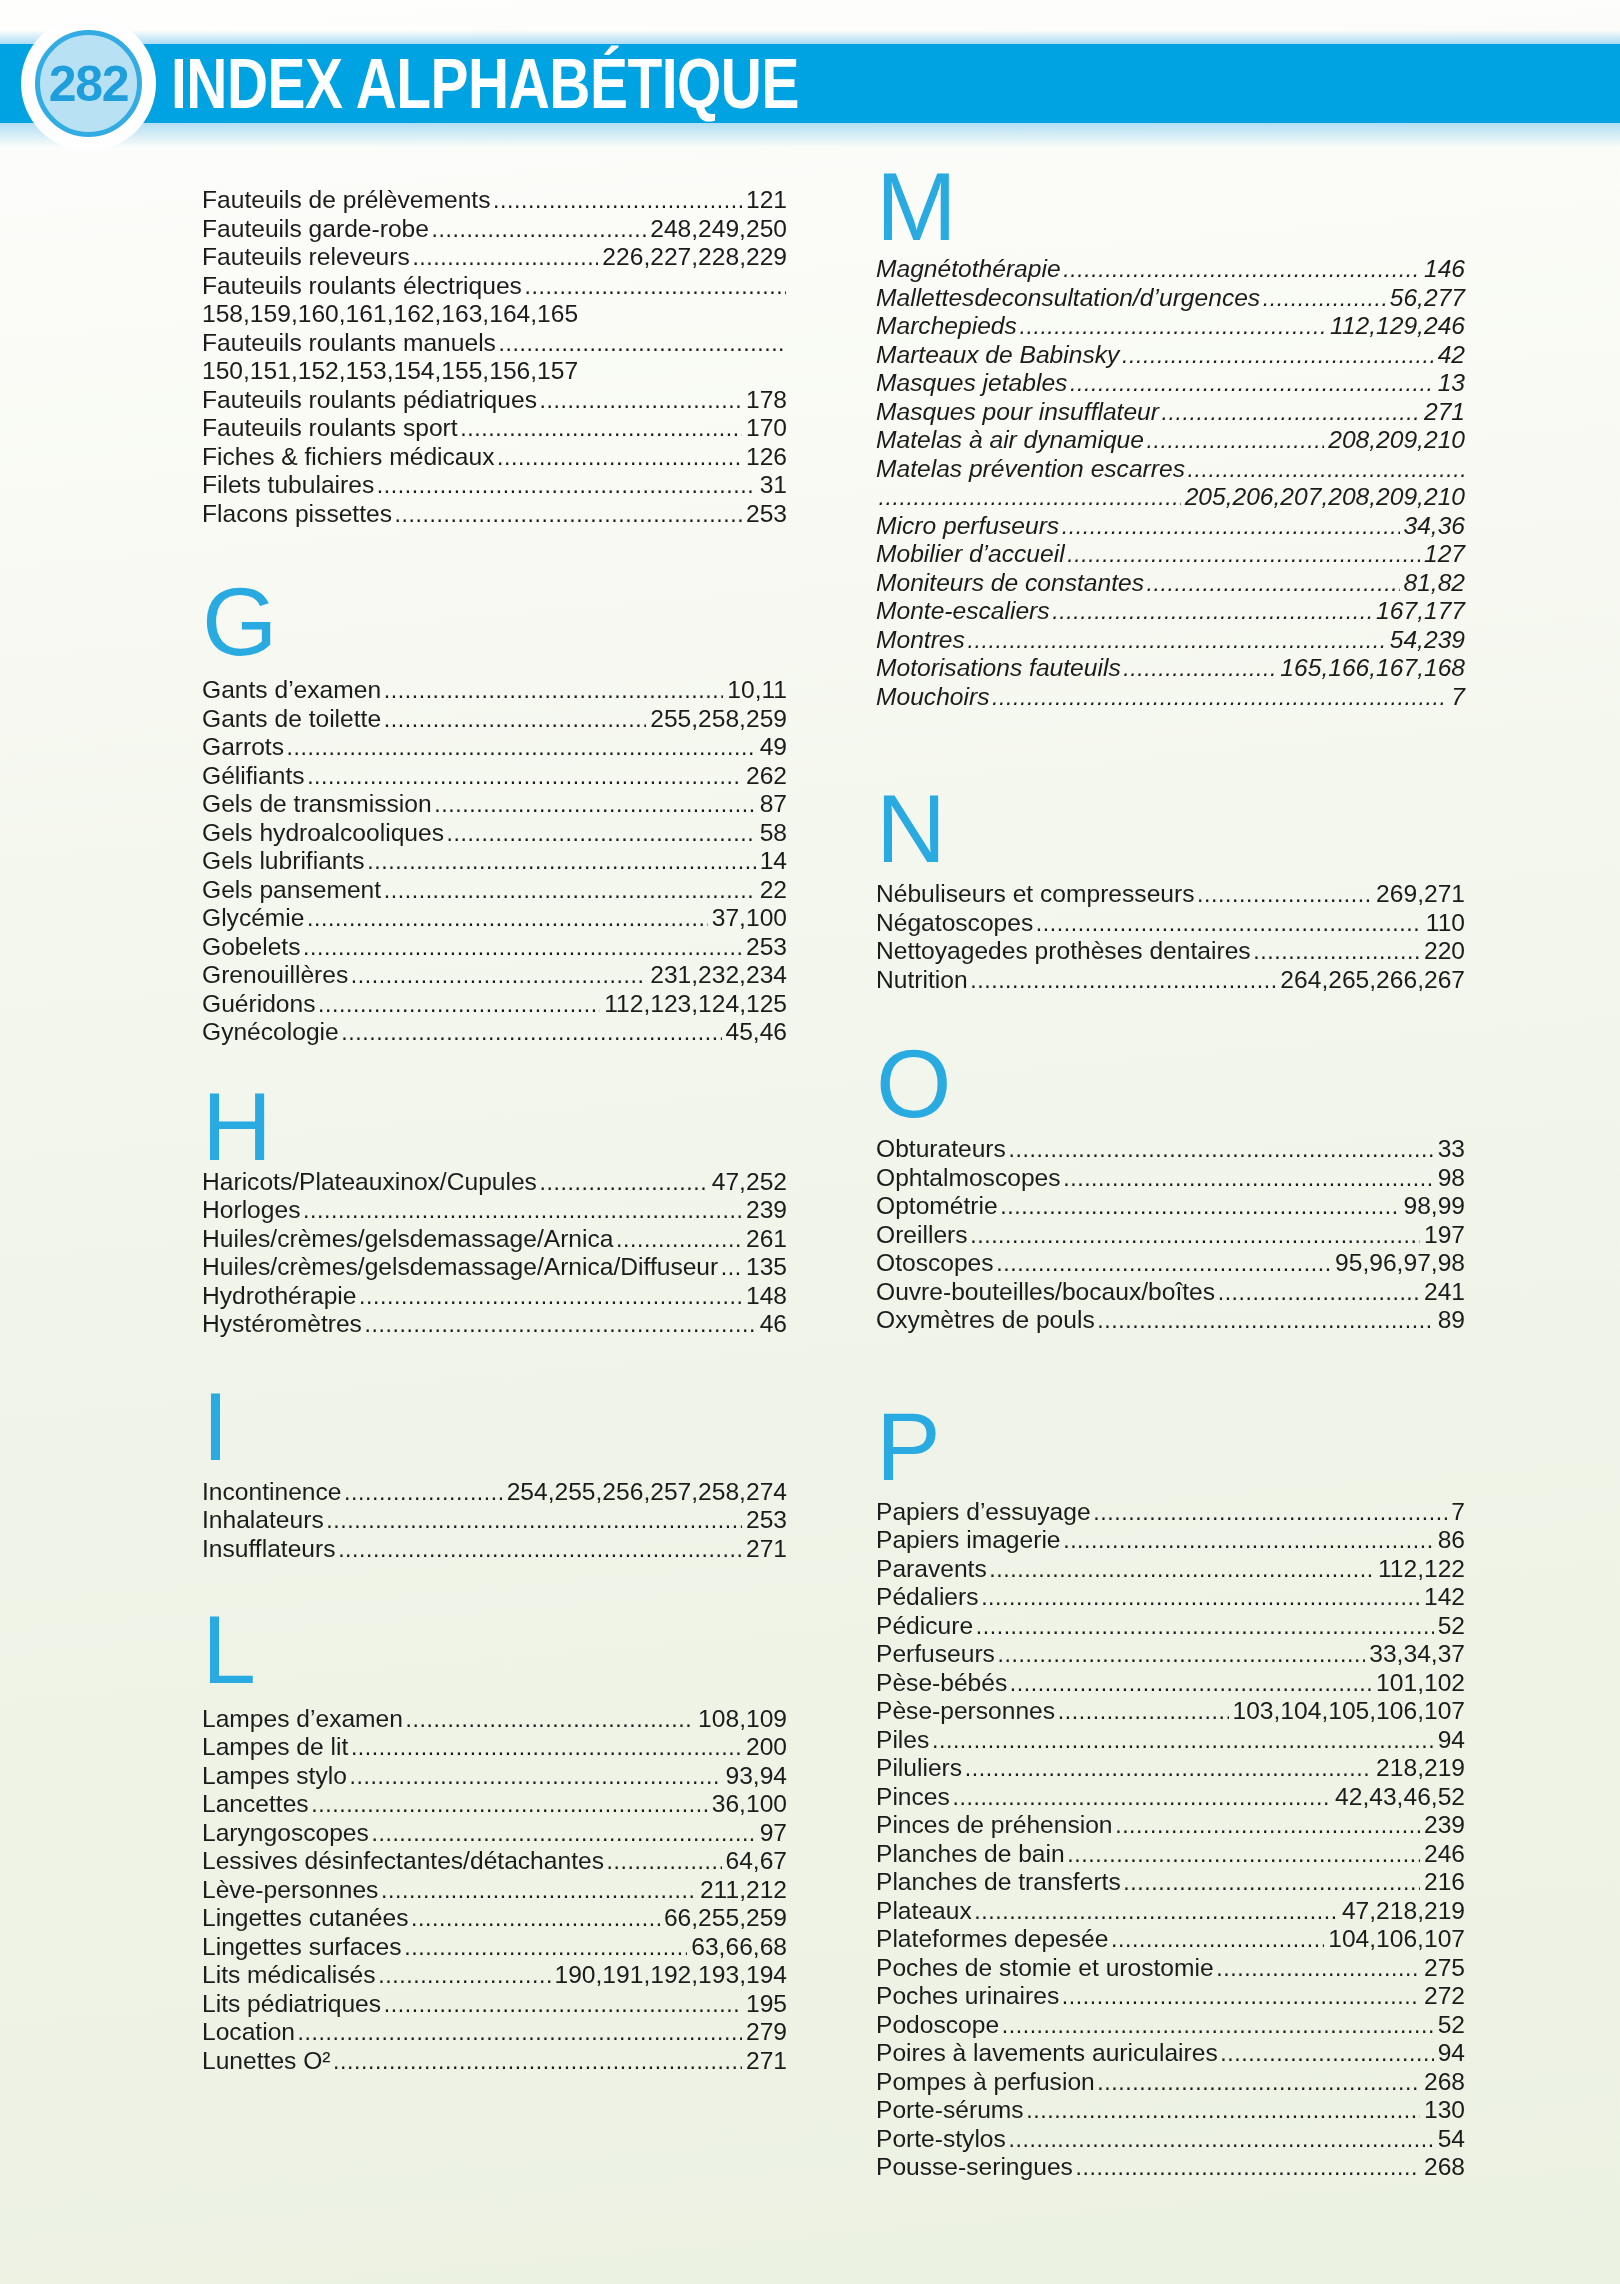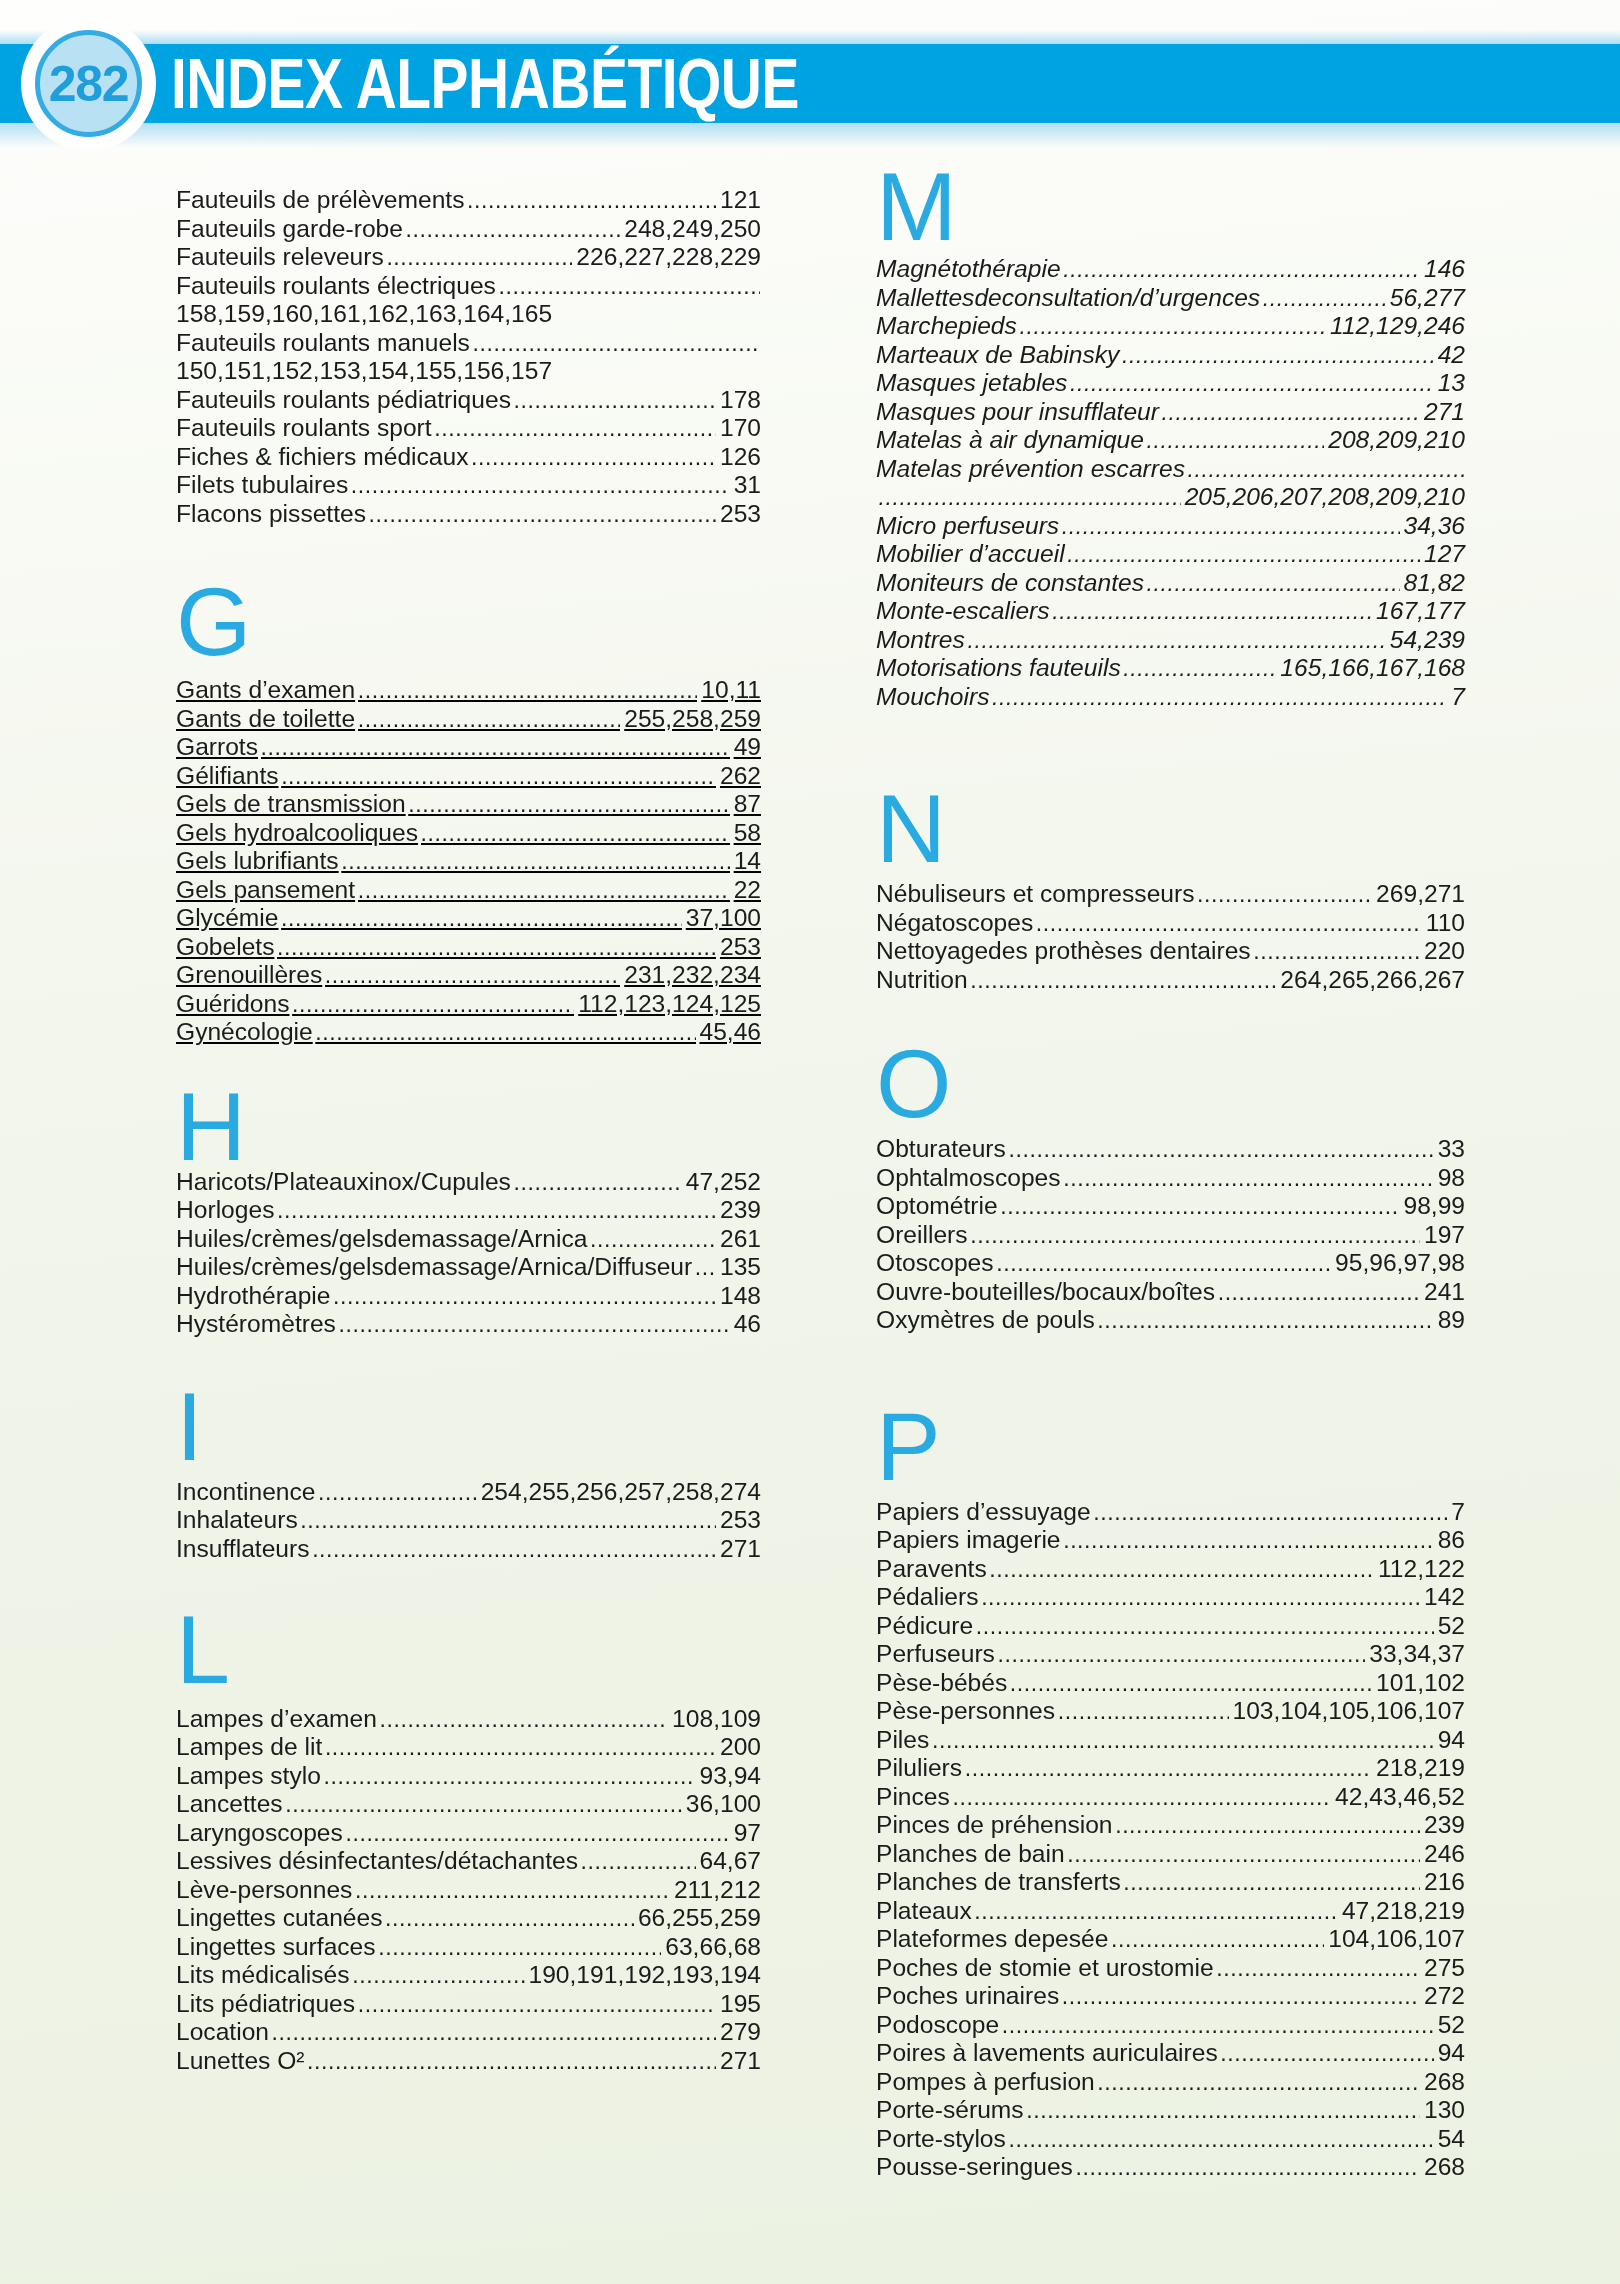--- a/index.html
+++ b/index.html
@@ -63,21 +63,21 @@
     letter-spacing:-0.6px;
     white-space:nowrap;
     transform:scaleX(0.85) scaleY(1.04);
     transform-origin:left center;
   }
   
   .col{
     position:absolute; top:0;
     width:585px;
   }
-  #col-0{left:176px;}
+  #col-0{left:202px;}
   #col-1{left:876px; width:589px;}
   .letter{
     height:71px;
     line-height:71px;
     font-size:97px;
     color:var(--letter,#29ABE2);
     font-weight:400;
   }
   .rows{}
   .row{
@@ -162,21 +162,21 @@
           <span class="dots"></span>
           <span class="pg">31</span>
         </div>
         <div class="row">
           <span class="lbl">Flacons pissettes</span>
           <span class="dots"></span>
           <span class="pg">253</span>
         </div>
       </div>
       <div class="letter" style="margin-top: 58px;">G</div>
-      <div class="rows" style="margin-top: 19.4px; text-decoration: underline;">
+      <div class="rows" style="margin-top: 19.4px;">
         <div class="row">
           <span class="lbl">Gants d’examen</span>
           <span class="dots"></span>
           <span class="pg">10,11</span>
         </div>
         <div class="row">
           <span class="lbl">Gants de toilette</span>
           <span class="dots"></span>
           <span class="pg">255,258,259</span>
         </div>

